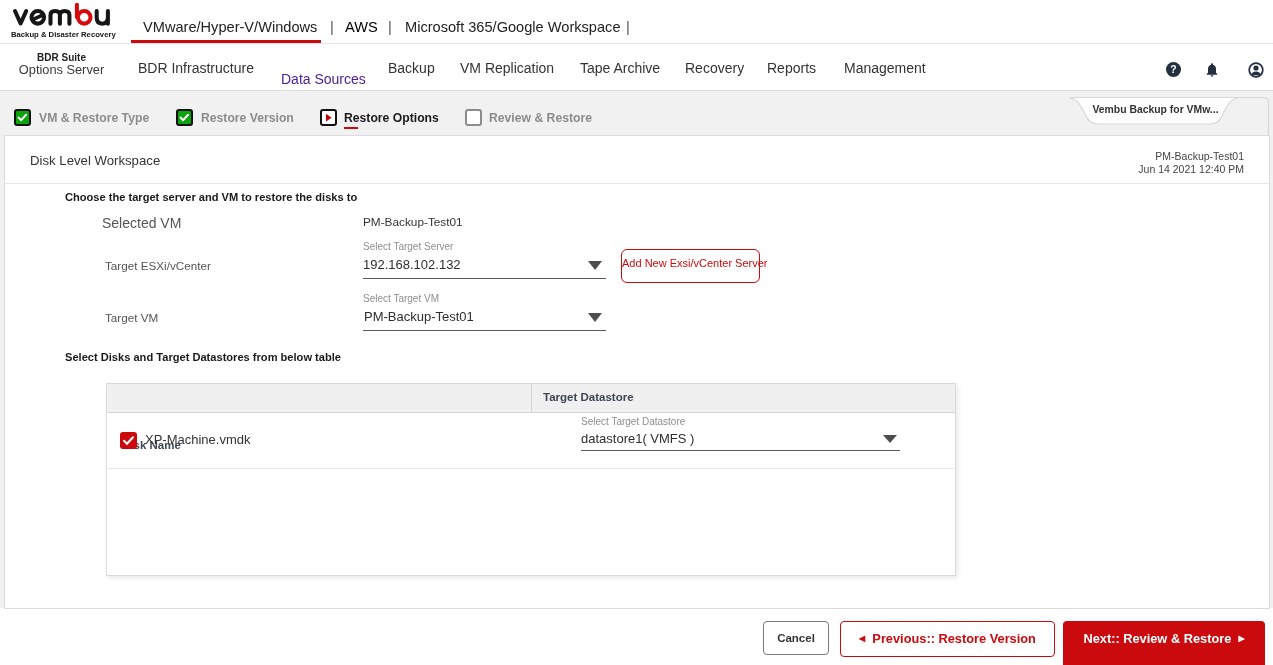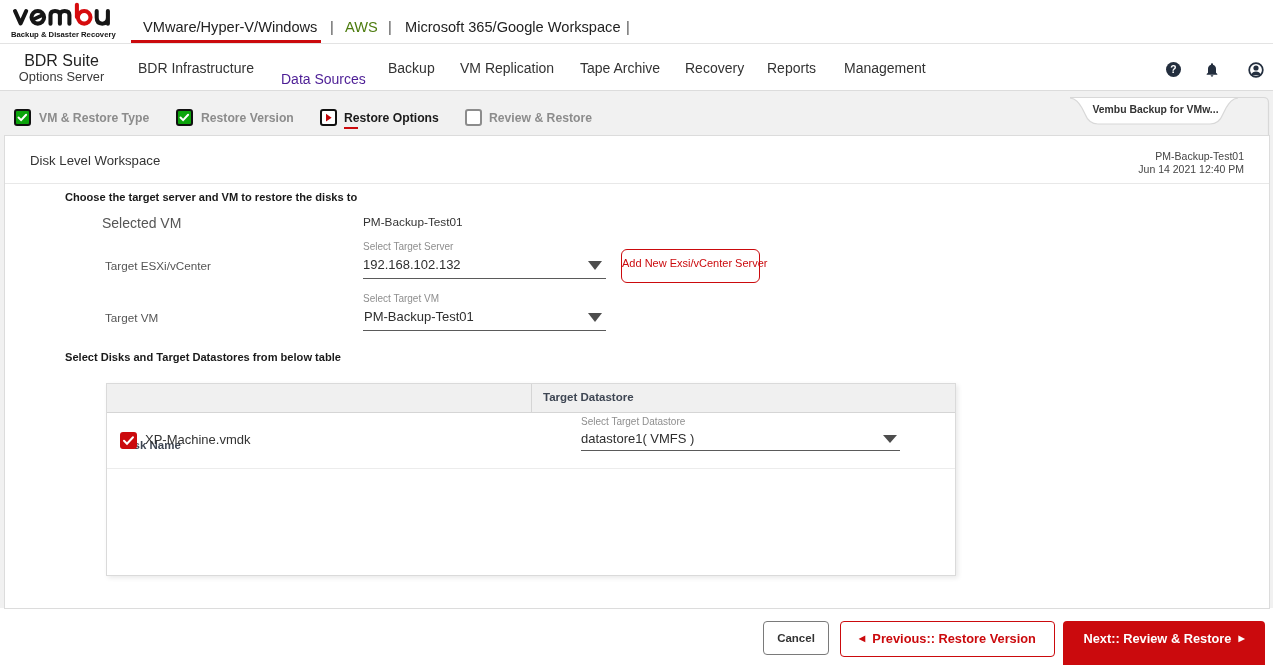--- a/index.html
+++ b/index.html
@@ -21,29 +21,29 @@
     <g stroke="#d60b0e">
         <path d="M66.9 2.8 V15"></path>
         <circle cx="74.2" cy="15.3" r="6.3"></circle>
       </g>
     <path d="M86.7 8.9 V15.6 Q86.7 21.7 92.3 21.7 Q97.9 21.7 97.9 15.6 V8.9 M97.9 12 V21.7"></path>
   </svg>
   <div class="abs" style="left:11px;top:29.5px;font-weight:bold;font-size:7.7px;letter-spacing:0px;color:#141414;">Backup &amp; Disaster Recovery</div>
 
   <div class="abs" style="left:143px;top:20px;font-size:14.6px;line-height:14px;color:#222;">VMware/Hyper-V/Windows</div>
   <div class="abs" style="left:330px;top:20px;font-size:14.6px;line-height:14px;color:#555;">|</div>
-  <div class="abs" style="left:345px;top:20px;font-size:14.6px;line-height:14px;color:#4d7c0f;">AWS</div>
+  <div class="abs" style="left:345px;top:20px;font-size:14.6px;line-height:14px;color:#000000;">AWS</div>
   <div class="abs" style="left:388px;top:20px;font-size:14.6px;line-height:14px;color:#555;">|</div>
   <div class="abs" style="left:405px;top:20px;font-size:14.6px;line-height:14px;color:#222;">Microsoft 365/Google Workspace</div>
   <div class="abs" style="left:626px;top:20px;font-size:14.6px;line-height:14px;color:#555;">|</div>
   <div class="abs" style="left:131px;top:40px;width:190px;height:3px;background:#cb0a0d;"></div>
 
   <div class="abs" style="left:0;top:45px;width:1273px;height:46px;background:#fff;border-bottom:1px solid #dcdcdc;"></div>
   <div class="abs" style="left:0px;top:52px;width:123px;text-align:center;white-space:normal;">
-    <div style="font-size:16px;font-weight:normal;color:#222;">BDR Suite</div>
+    <div style="font-size:10px;font-weight:bold;color:#222;">BDR Suite</div>
     <div style="font-size:12.8px;color:#3a3a3a;margin-top:-1px;">Options Server</div>
   </div>
   <div class="abs" style="left:138px;top:61px;font-size:14px;line-height:14px;color:#333;">BDR Infrastructure</div>
   <div class="abs" style="left:281px;top:72px;font-size:14px;line-height:14px;color:#4c1d95;">Data Sources</div>
   <div class="abs" style="left:388px;top:61px;font-size:14px;line-height:14px;color:#333;">Backup</div>
   <div class="abs" style="left:460px;top:61px;font-size:14px;line-height:14px;color:#333;">VM Replication</div>
   <div class="abs" style="left:580px;top:61px;font-size:14px;line-height:14px;color:#333;">Tape Archive</div>
   <div class="abs" style="left:685px;top:61px;font-size:14px;line-height:14px;color:#333;">Recovery</div>
   <div class="abs" style="left:767px;top:61px;font-size:14px;line-height:14px;color:#333;">Reports</div>
   <div class="abs" style="left:844px;top:61px;font-size:14px;line-height:14px;color:#333;">Management</div>

